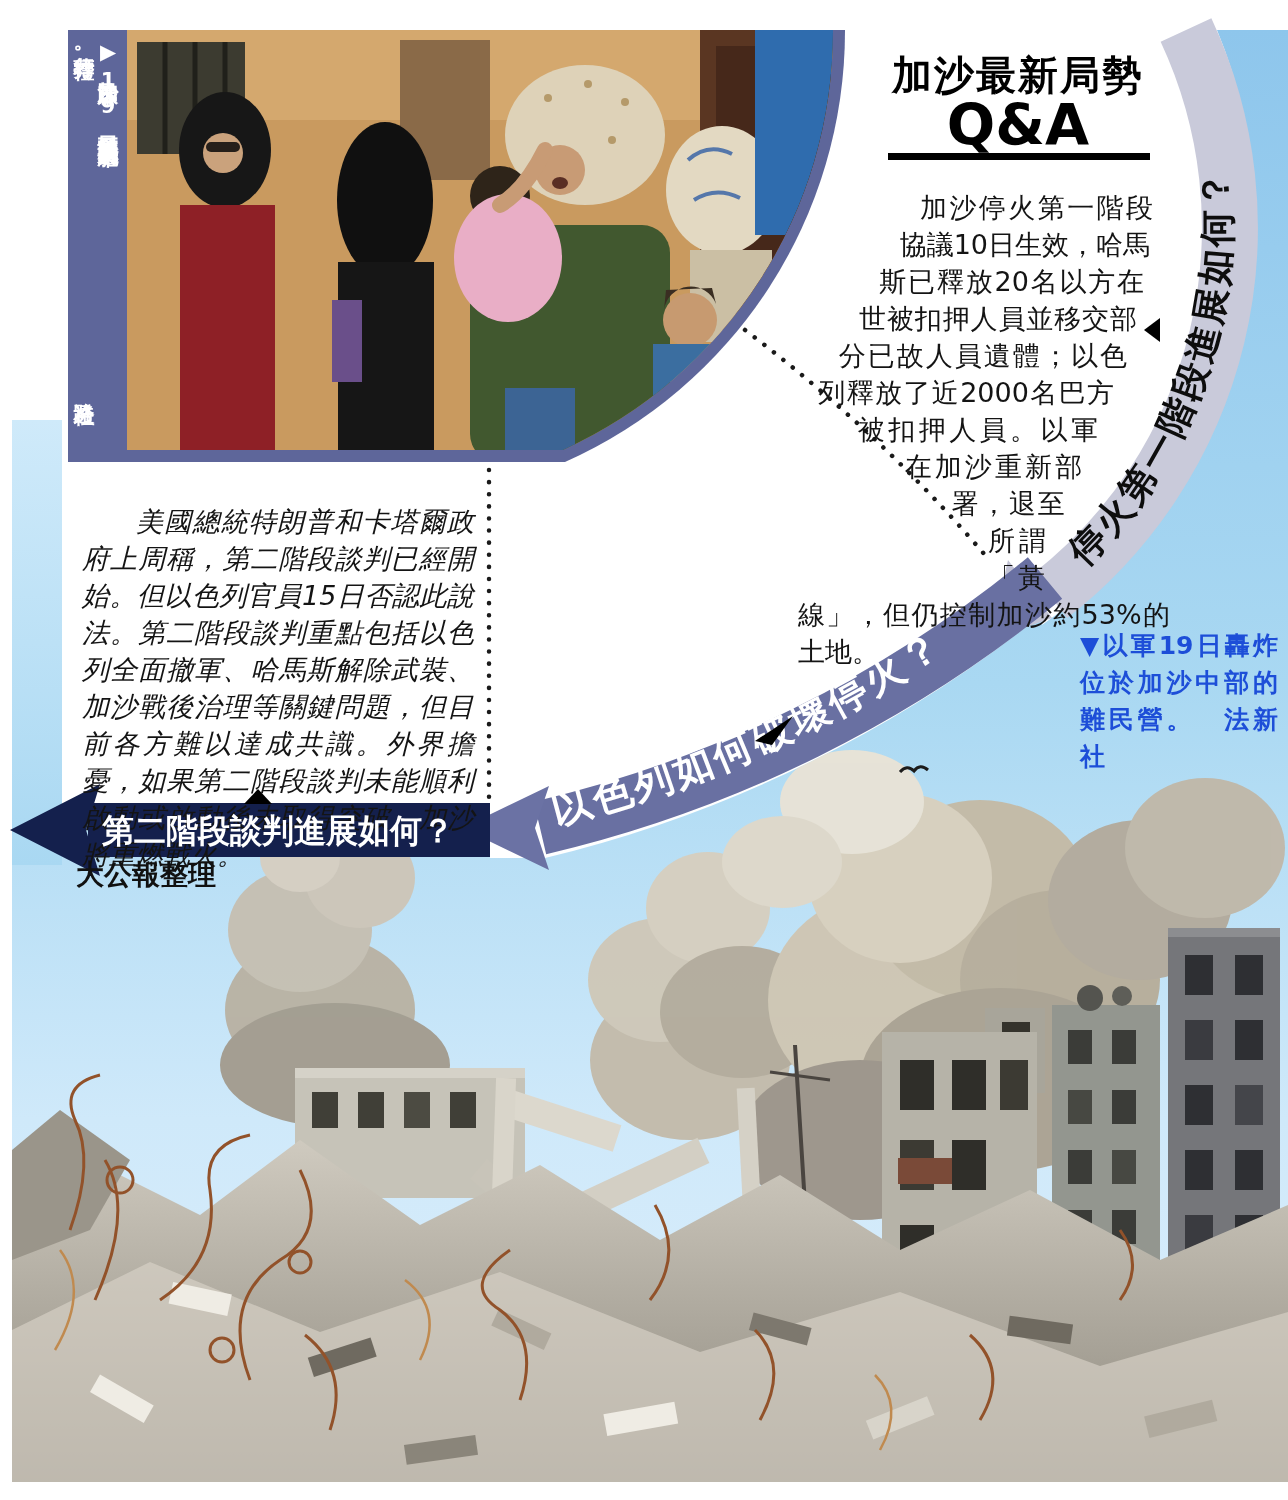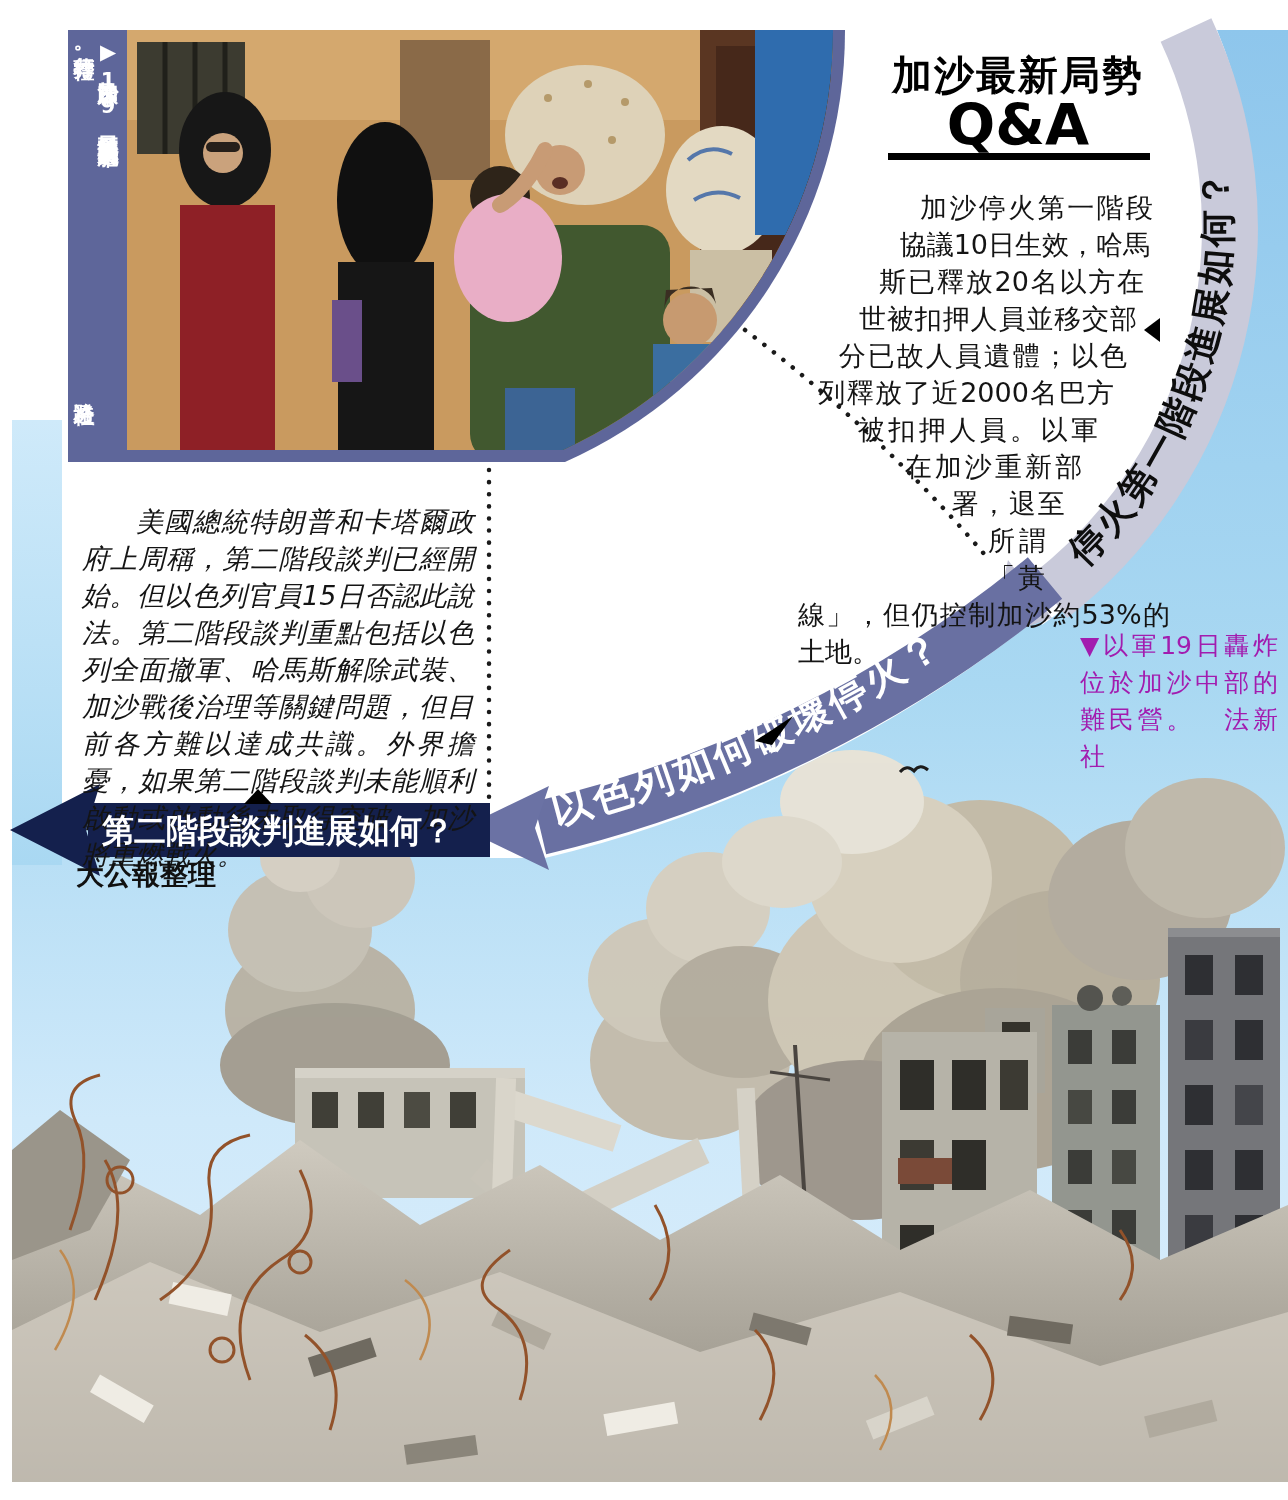--- a/index.html
+++ b/index.html
@@ -30,21 +30,21 @@
   .cap-credit{left:72px;top:386px;height:76px;}
   .qa-title{left:868px;top:48px;width:300px;text-align:center;font-size:40px;
             font-weight:800;letter-spacing:2px;color:#000;}
   .qa-sub{left:868px;top:92px;width:300px;text-align:center;font-size:57px;
           font-weight:800;color:#000;}
   .qa-rule{left:888px;top:153px;width:262px;height:7px;background:#000;}
   .q3-label{left:102px;top:809px;width:380px;font-size:33px;font-weight:800;
             color:#fff;white-space:nowrap;transform:scaleX(.97);transform-origin:left;}
   .src-note{left:76px;top:856px;font-size:28px;font-weight:600;color:#111;}
   .b-cap{left:1080px;top:627px;width:198px;font-size:25px;line-height:37px;
-         text-align:justify;font-weight:400;color:#a21caf;}
+         text-align:justify;font-weight:700;color:#1d4ed8;}
 </style>
 </head>
 <body>
 
 <div class="page">
 
 <svg width="1288" height="1500" viewBox="0 0 1288 1500">
   <defs>
     <linearGradient id="skyG" x1="0" y1="0" x2="0" y2="1">
       <stop offset="0" stop-color="#8ec6ec"></stop>

